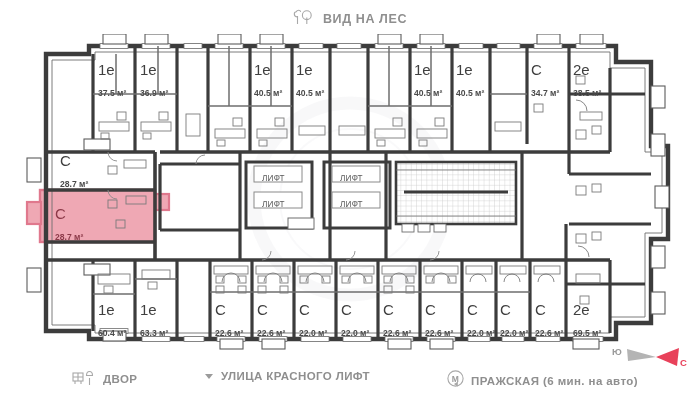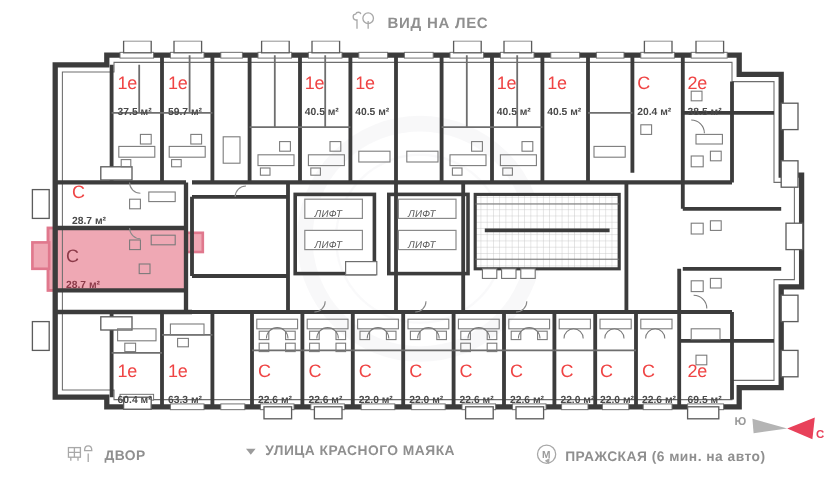--- a/index.html
+++ b/index.html
@@ -48,21 +48,21 @@
     position: absolute;
     display: flex;
     align-items: center;
     gap: 7px;
     font-size: 11.5px;
     font-weight: 700;
     letter-spacing: 0.4px;
     color: #8f8f8f;
     white-space: nowrap;
   }
-  .footer-yard  { left: 56px;  top: 2px; }
+  .footer-yard  { left: 72px;  top: 2px; }
   .footer-street{ left: 205px; top: 2px; }
   .footer-metro { left: 447px; top: 2px; }
   .street-caret {
     display:inline-block;
     width:0;height:0;
     border-left:4.5px solid transparent;
     border-right:4.5px solid transparent;
     border-top:5.5px solid #9b9b9b;
     margin-right:1px;
   }
@@ -96,41 +96,40 @@
   
   .unit {
     position: absolute;
     text-align: left;
     line-height: 1;
     pointer-events: none;
   }
   .unit .code {
     font-size: 15px;
     font-weight: 400;
-    color: #ef4444;
+    color: #404040;
     letter-spacing: -0.2px;
     display: block;
   }
   .unit .area {
     font-size: 8.6px;
     font-weight: 700;
     color: #4a4a4a;
     display: block;
     margin-top: 12px;
     white-space: nowrap;
   }
   .unit.sel .code, .unit.sel .area { color: #8c3a49; }
   .lift {
     position: absolute;
     font-size: 8.2px;
     font-weight: 400;
     color: #5a5a5a;
     letter-spacing: 0.2px;
     pointer-events: none;
-    font-style: italic;
   }
 </style>
 </head>
 <body>
 
 <div class="header">
   <span class="tree-icon">
     <svg width="22" height="16" viewBox="0 0 22 16">
       <g fill="none" stroke="#a8a8a8" stroke-width="1.1">
         <path d="M4.5 15 V7"></path>
@@ -476,41 +475,41 @@
 </svg>
 </div>
 
 <div id="unit-layer">
     <div class="unit" style="left: 98px; top: 62px;">
       <span class="code">1е</span>
       <span class="area">37.5 м²</span>
     </div>
     <div class="unit" style="left: 140px; top: 62px;">
       <span class="code">1е</span>
-      <span class="area">59.7 м²</span>
+      <span class="area">36.9 м²</span>
     </div>
     <div class="unit" style="left: 254px; top: 62px;">
       <span class="code">1е</span>
       <span class="area">40.5 м²</span>
     </div>
     <div class="unit" style="left: 296px; top: 62px;">
       <span class="code">1е</span>
       <span class="area">40.5 м²</span>
     </div>
     <div class="unit" style="left: 414px; top: 62px;">
       <span class="code">1е</span>
       <span class="area">40.5 м²</span>
     </div>
     <div class="unit" style="left: 456px; top: 62px;">
       <span class="code">1е</span>
       <span class="area">40.5 м²</span>
     </div>
     <div class="unit" style="left: 531px; top: 62px;">
       <span class="code">С</span>
-      <span class="area">20.4 м²</span>
+      <span class="area">34.7 м²</span>
     </div>
     <div class="unit" style="left: 573px; top: 62px;">
       <span class="code">2е</span>
       <span class="area">38.5 м²</span>
     </div>
     <div class="unit" style="left: 60px; top: 153px;">
       <span class="code">С</span>
       <span class="area">28.7 м²</span>
     </div>
     <div class="unit sel" style="left: 55px; top: 206px;">
@@ -582,21 +581,21 @@
           <path d="M17.5 8 V15"></path>
           <path d="M14.5 5.5 q0 -4 3 -4 q3 0 3 4 z"></path>
         </g>
       </svg>
     </span>
     <span>ДВОР</span>
   </div>
 
   <div class="footer-item footer-street">
     <span class="street-caret"></span>
-    <span>УЛИЦА КРАСНОГО МАЯКА</span>
+    <span>УЛИЦА КРАСНОГО ЛИФТ</span>
   </div>
 
   <div class="footer-item footer-metro">
     <span>
       <svg width="17" height="19" viewBox="0 0 17 19">
         <circle cx="8.5" cy="8.5" r="7.6" fill="none" stroke="#a8a8a8" stroke-width="1.1"></circle>
         <path d="M7 14 L11 11.6 L10.6 16.8 Z" fill="#a8a8a8" stroke="none"></path>
         <text x="8.5" y="12" text-anchor="middle" font-family="Liberation Sans, sans-serif" font-size="8.5" fill="#9b9b9b">М</text>
       </svg>
     </span>

